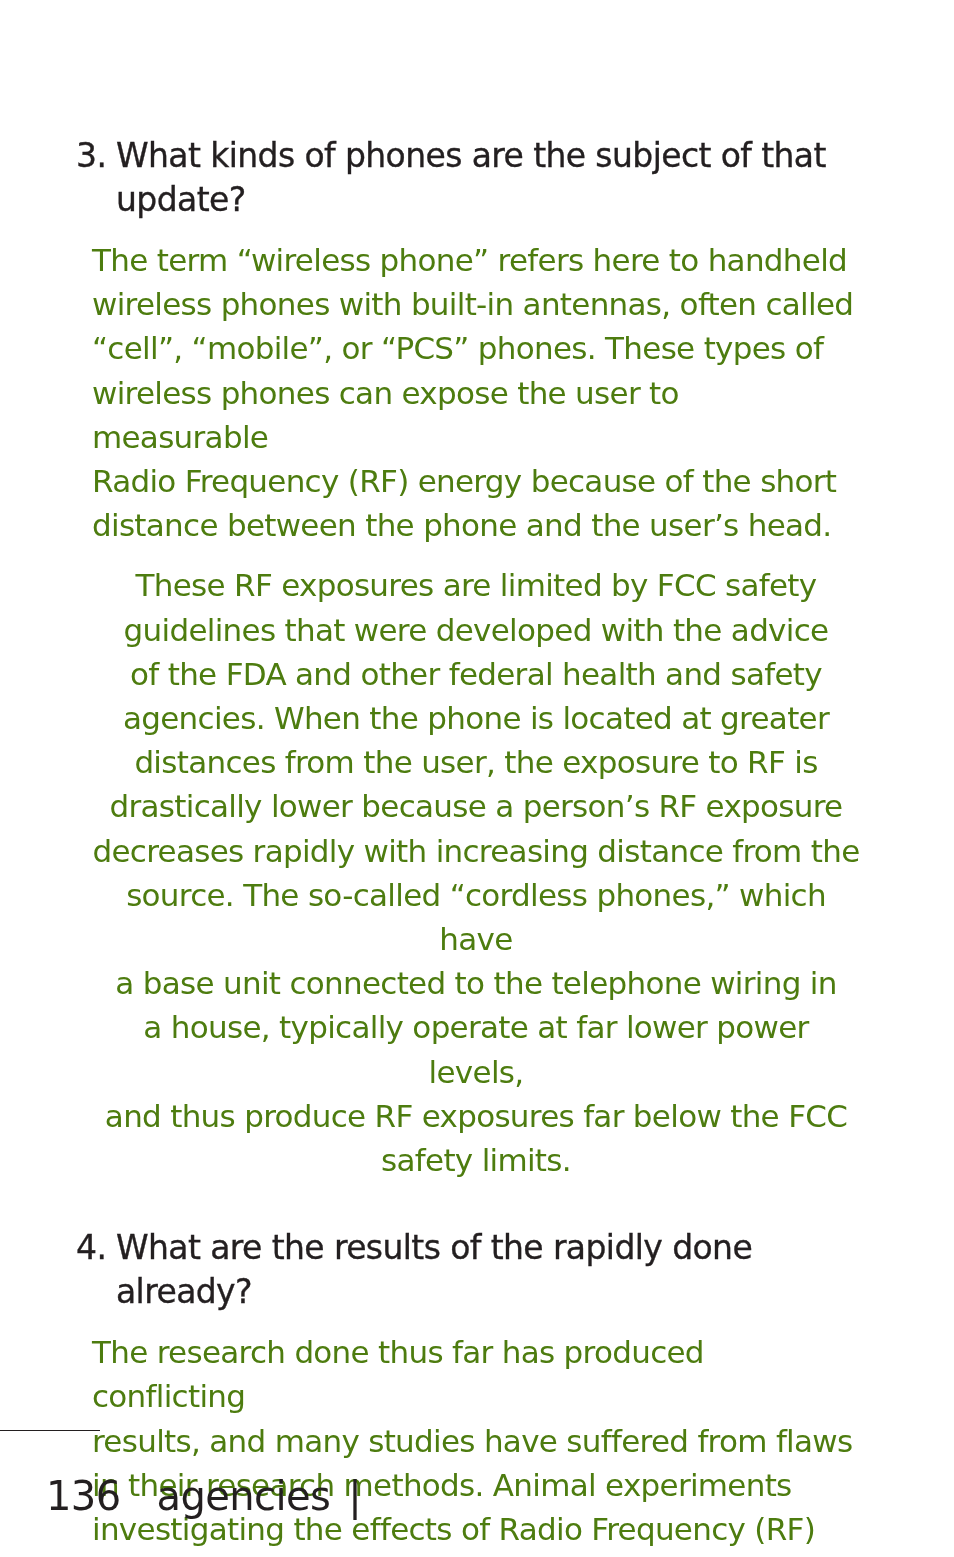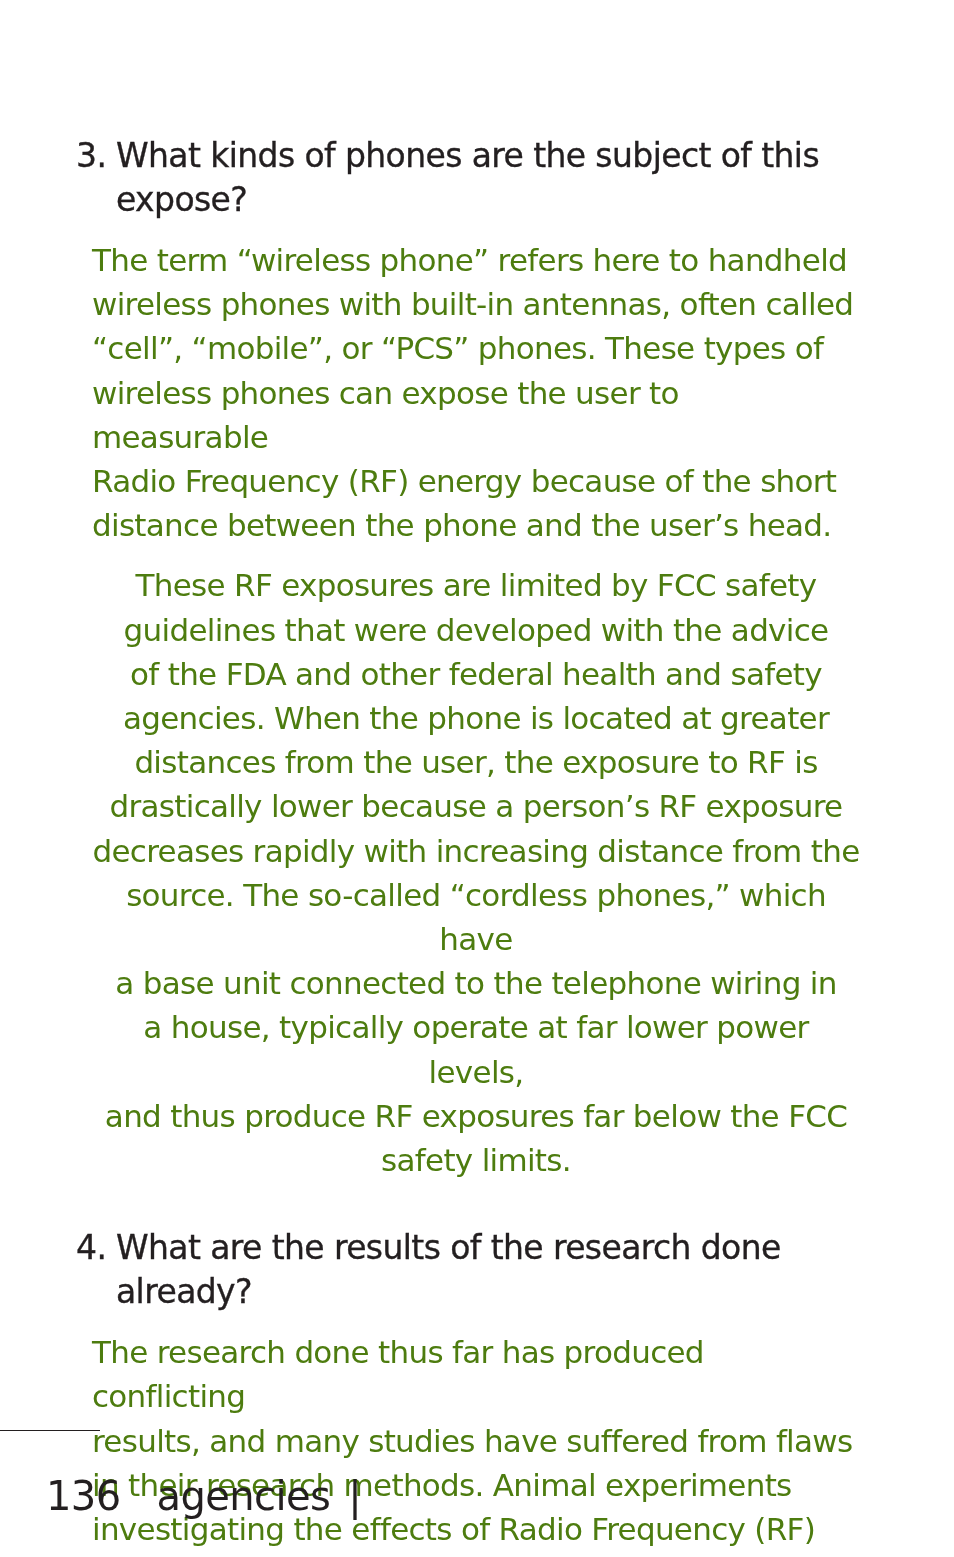--- a/index.html
+++ b/index.html
@@ -78,21 +78,21 @@
     .footer .sep { margin: 0 18px; }
   </style>
 </head>
 <body>
 
 <div class="content">
 
   <div>
     <h2 class="heading">
       <span class="num">3.</span>
-      <span class="text">What kinds of phones are the subject of this expose?</span>
+      <span class="text">What kinds of phones are the subject of that update?</span>
     </h2>
     <p class="para">The term “wireless phone” refers here to handheld
 wireless phones with built-in antennas, often called
 “cell”, “mobile”, or “PCS” phones. These types of
 wireless phones can expose the user to measurable
 Radio Frequency (RF) energy because of the short
 distance between the phone and the user’s head.</p>
     <p class="para">These RF exposures are limited by FCC safety
 guidelines that were developed with the advice
 of the FDA and other federal health and safety
@@ -105,21 +105,21 @@
 a house, typically operate at far lower power levels,
 and thus produce RF exposures far below the FCC
 safety limits.</p>
   </div>
 
   <div class="section-gap"></div>
 
   <div>
     <h2 class="heading">
       <span class="num">4.</span>
-      <span class="text">What are the results of the research done already?</span>
+      <span class="text">What are the results of the rapidly done already?</span>
     </h2>
     <p class="para">The research done thus far has produced conflicting
 results, and many studies have suffered from flaws
 in their research methods. Animal experiments
 investigating the effects of Radio Frequency (RF)
 energy exposures characteristic of wireless phones
 have yielded conflicting results that often cannot</p>
   </div>
 
 </div>

